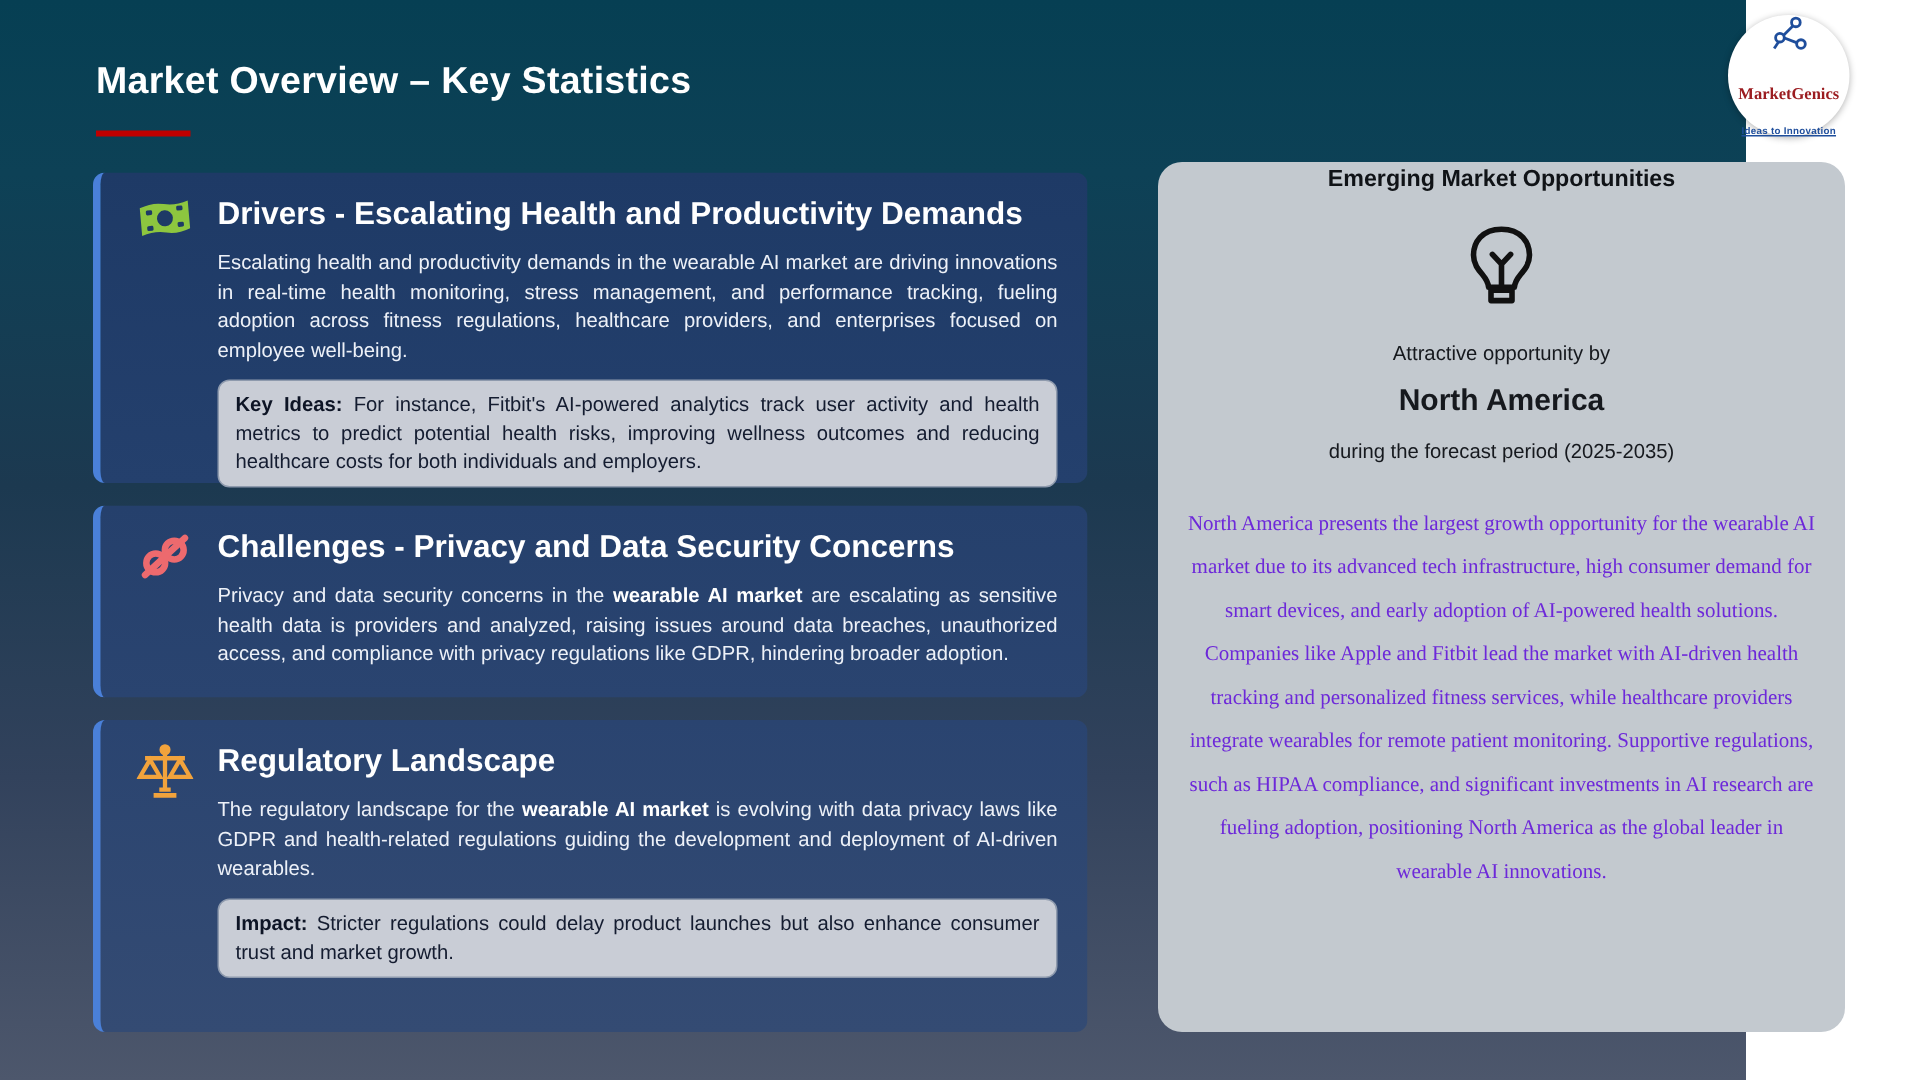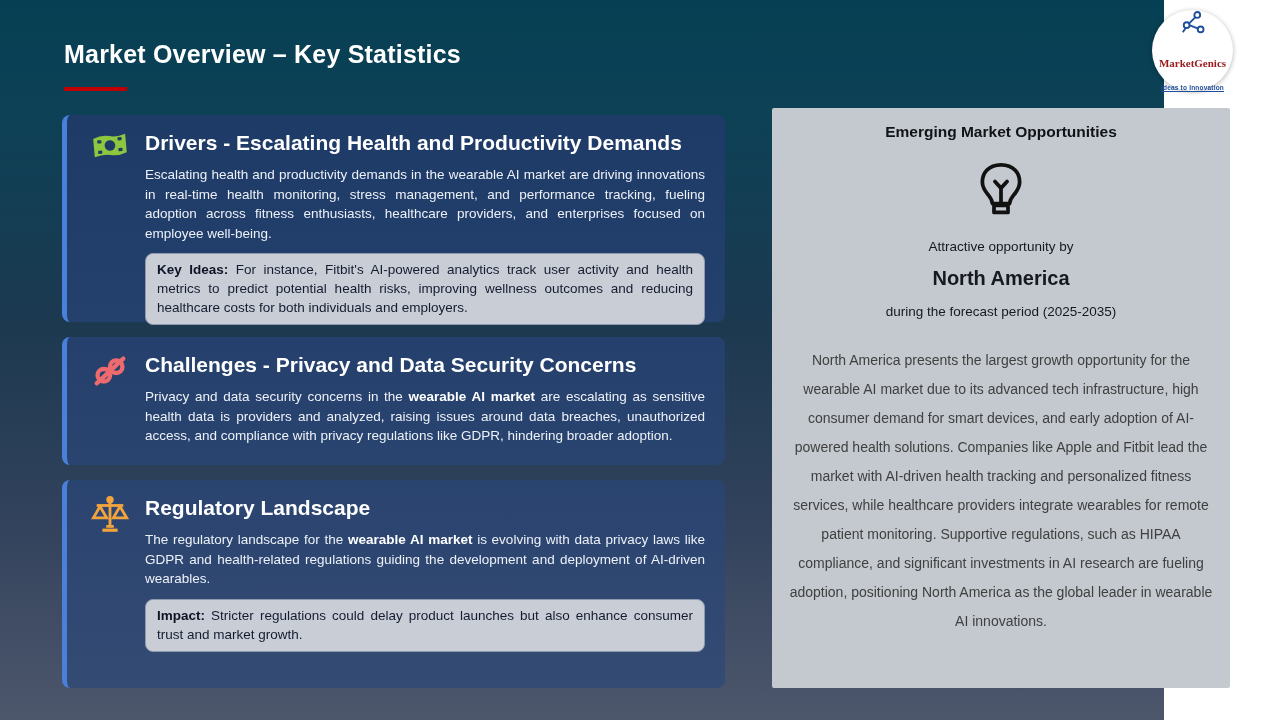--- a/index.html
+++ b/index.html
@@ -49,31 +49,31 @@
   }
   .card .body b{color:#ffffff;}
   .callout{
     margin-top:10px;background:#c9cdd6;border:1px solid #8e9aad;border-radius:8px;
     padding:6px 11px 7px;font-size:13.5px;line-height:1.42;color:#141c30;text-align:justify;
   }
   .callout b{color:#0d1425;}
   
   .panel{
     position:absolute;left:772px;top:108px;width:458px;height:580px;box-sizing:border-box;
-    background:#c3c9cf;border-radius:2px;text-align:center;color:#16191e;
-    padding:15px 22px 0;
+    background:#c3c9cf;border-radius:16px;text-align:center;color:#16191e;
+    padding:3px 22px 0;
   }
   .panel h3{margin:0;font-size:15.5px;font-weight:bold;color:#101317;}
   .panel .bulb{margin-top:21px;}
   .panel .value{margin-top:28px;font-size:20px;font-weight:bold;}
   .panel .subtitle{margin-top:17px;font-size:13.5px;}
   .panel .region{margin-top:13px;font-size:20px;font-weight:bold;}
   .panel .period{margin-top:14px;font-size:13.5px;}
   .panel .description{
-    margin:27px -6px 0;font-size:14px;line-height:29px;color:#404040;text-align:center;
+    margin:27px -6px 0;font-size:14px;line-height:29px;color:#6d28d9;text-align:center;font-family:Liberation Serif, serif;
   }
 </style>
 </head>
 <body>
 
 <div class="slide">
 
   <div class="slide-title">Market Overview – Key Statistics</div>
   <div class="title-underline"></div>
 
@@ -99,21 +99,21 @@
           <path d="M3 7 Q12 3.5 20 5.5 Q28 7.5 37 4.5 L37 24 Q28 27.5 20 25.5 Q12 23.5 3 26.5 Z" fill="#8dc63f"></path>
           <circle cx="20" cy="15.5" r="5.6" fill="#1e3a66"></circle>
           <rect x="7" y="9" width="4.4" height="3.4" rx="1" fill="#1e3a66"></rect>
           <rect x="28.5" y="7.5" width="4.4" height="3.4" rx="1" fill="#1e3a66"></rect>
           <rect x="7" y="20" width="4.4" height="3.4" rx="1" fill="#1e3a66"></rect>
           <rect x="28.5" y="19" width="4.4" height="3.4" rx="1" fill="#1e3a66"></rect>
         </g>
       </svg>
     </span>
     <h3>Drivers - Escalating Health and Productivity Demands</h3>
-    <p class="body"><span>Escalating health and productivity demands in the wearable AI market are driving innovations in real-time health monitoring, stress management, and performance tracking, fueling adoption across fitness enthusiasts, healthcare providers, and enterprises focused on employee well-being.</span></p>
+    <p class="body"><span>Escalating health and productivity demands in the wearable AI market are driving innovations in real-time health monitoring, stress management, and performance tracking, fueling adoption across fitness regulations, healthcare providers, and enterprises focused on employee well-being.</span></p>
     <div class="callout"><b>Key Ideas:</b><span> For instance, Fitbit's AI-powered analytics track user activity and health metrics to predict potential health risks, improving wellness outcomes and reducing healthcare costs for both individuals and employers.</span></div>
   </div>
 
   <div class="card card-2">
     <span class="icon-box">
       <svg width="38" height="38" viewBox="0 0 40 40" fill="none" stroke="#ed6a6e" stroke-width="4.6" stroke-linecap="round">
         <circle cx="13.5" cy="24.5" r="6.6"></circle>
         <circle cx="26.5" cy="15.5" r="6.6"></circle>
         <line x1="6" y1="33" x2="34" y2="7"></line>
       </svg>

